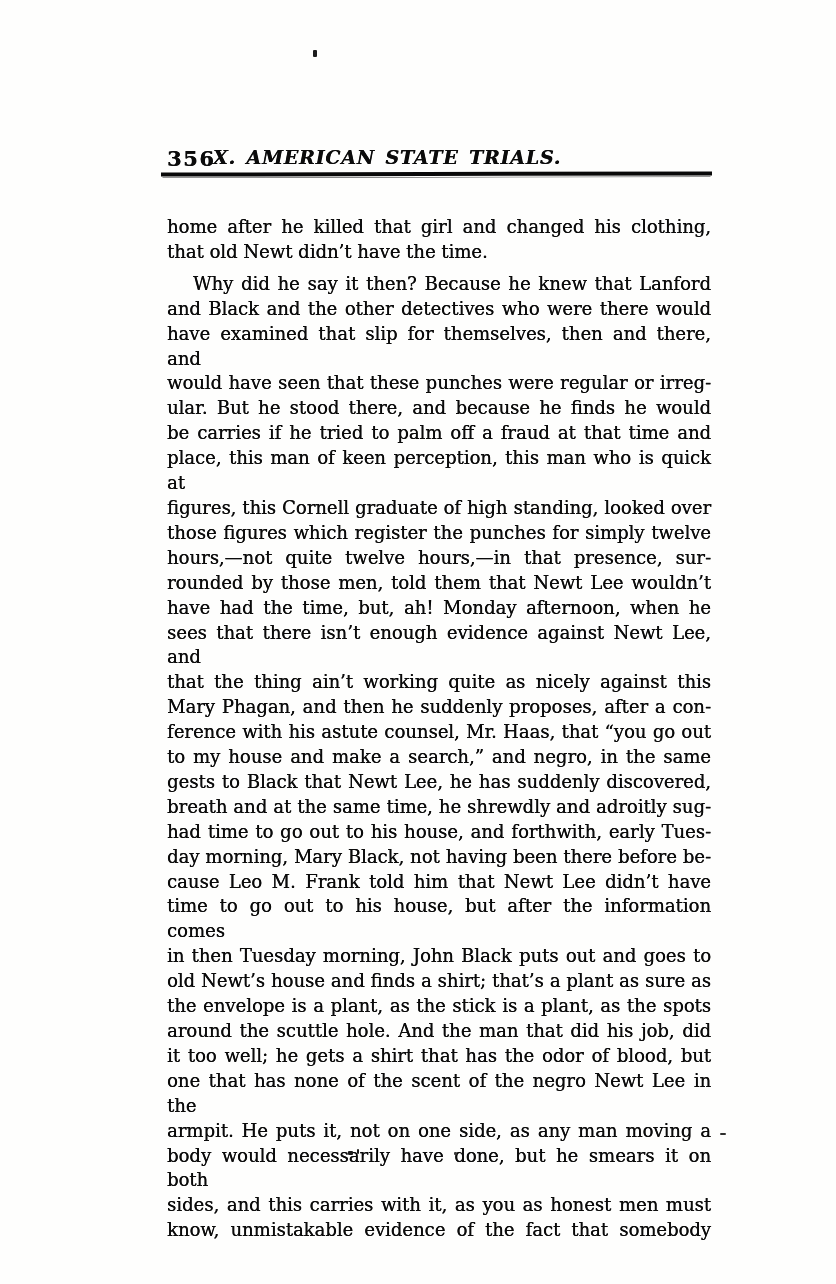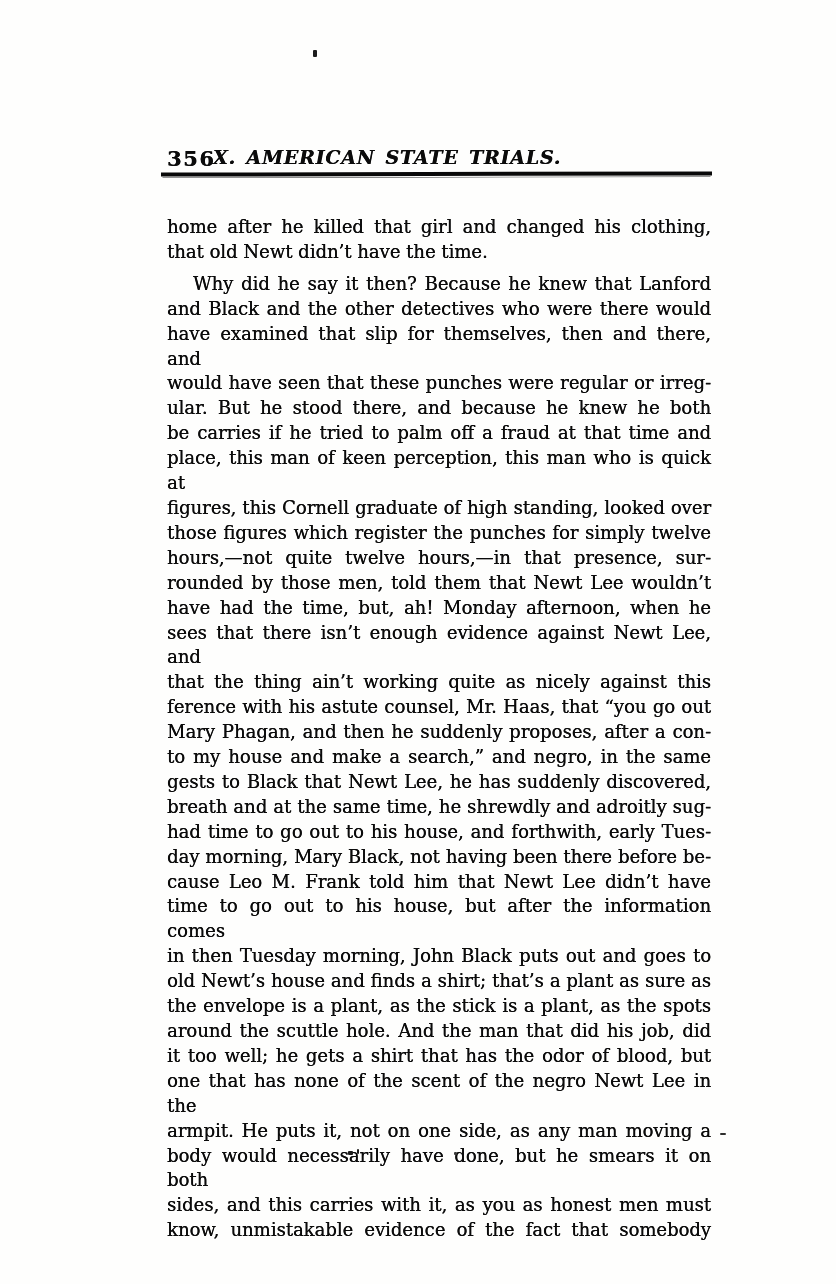--- a/index.html
+++ b/index.html
@@ -98,32 +98,32 @@
   <div class="body-text">
       <div class="paragraph">
         <div class="line">home after he killed that girl and changed his clothing,</div>
         <div class="line no-justify">that old Newt didn’t have the time.</div>
       </div>
       <div class="paragraph">
         <div class="line indent">Why did he say it then?  Because he knew that Lanford</div>
         <div class="line">and Black and the other detectives who were there would</div>
         <div class="line">have examined that slip for themselves, then and there, and</div>
         <div class="line">would have seen that these punches were regular or irreg-</div>
-        <div class="line">ular. But he stood there, and because he knew he both</div>
+        <div class="line">ular. But he stood there, and because he finds he would</div>
         <div class="line">be carries if he tried to palm off a fraud at that time and</div>
         <div class="line">place, this man of keen perception, this man who is quick at</div>
         <div class="line">figures, this Cornell graduate of high standing, looked over</div>
         <div class="line">those figures which register the punches for simply twelve</div>
         <div class="line">hours,—not quite twelve hours,—in that presence, sur-</div>
         <div class="line">rounded by those men, told them that Newt Lee wouldn’t</div>
         <div class="line">have had the time, but, ah! Monday afternoon, when he</div>
         <div class="line">sees that there isn’t enough evidence against Newt Lee, and</div>
         <div class="line">that the thing ain’t working quite as nicely against this</div>
+        <div class="line">Mary Phagan, and then he suddenly proposes, after a con-</div>
         <div class="line">ference with his astute counsel, Mr. Haas, that “you go out</div>
-        <div class="line">Mary Phagan, and then he suddenly proposes, after a con-</div>
         <div class="line">to my house and make a search,” and negro, in the same</div>
         <div class="line">gests to Black that Newt Lee, he has suddenly discovered,</div>
         <div class="line">breath and at the same time, he shrewdly and adroitly sug-</div>
         <div class="line">had time to go out to his house, and forthwith, early Tues-</div>
         <div class="line">day morning, Mary Black, not having been there before be-</div>
         <div class="line">cause Leo M. Frank told him that Newt Lee didn’t have</div>
         <div class="line">time to go out to his house, but after the information comes</div>
         <div class="line">in then Tuesday morning, John Black puts out and goes to</div>
         <div class="line">old Newt’s house and finds a shirt; that’s a plant as sure as</div>
         <div class="line">the envelope is a plant, as the stick is a plant, as the spots</div>

